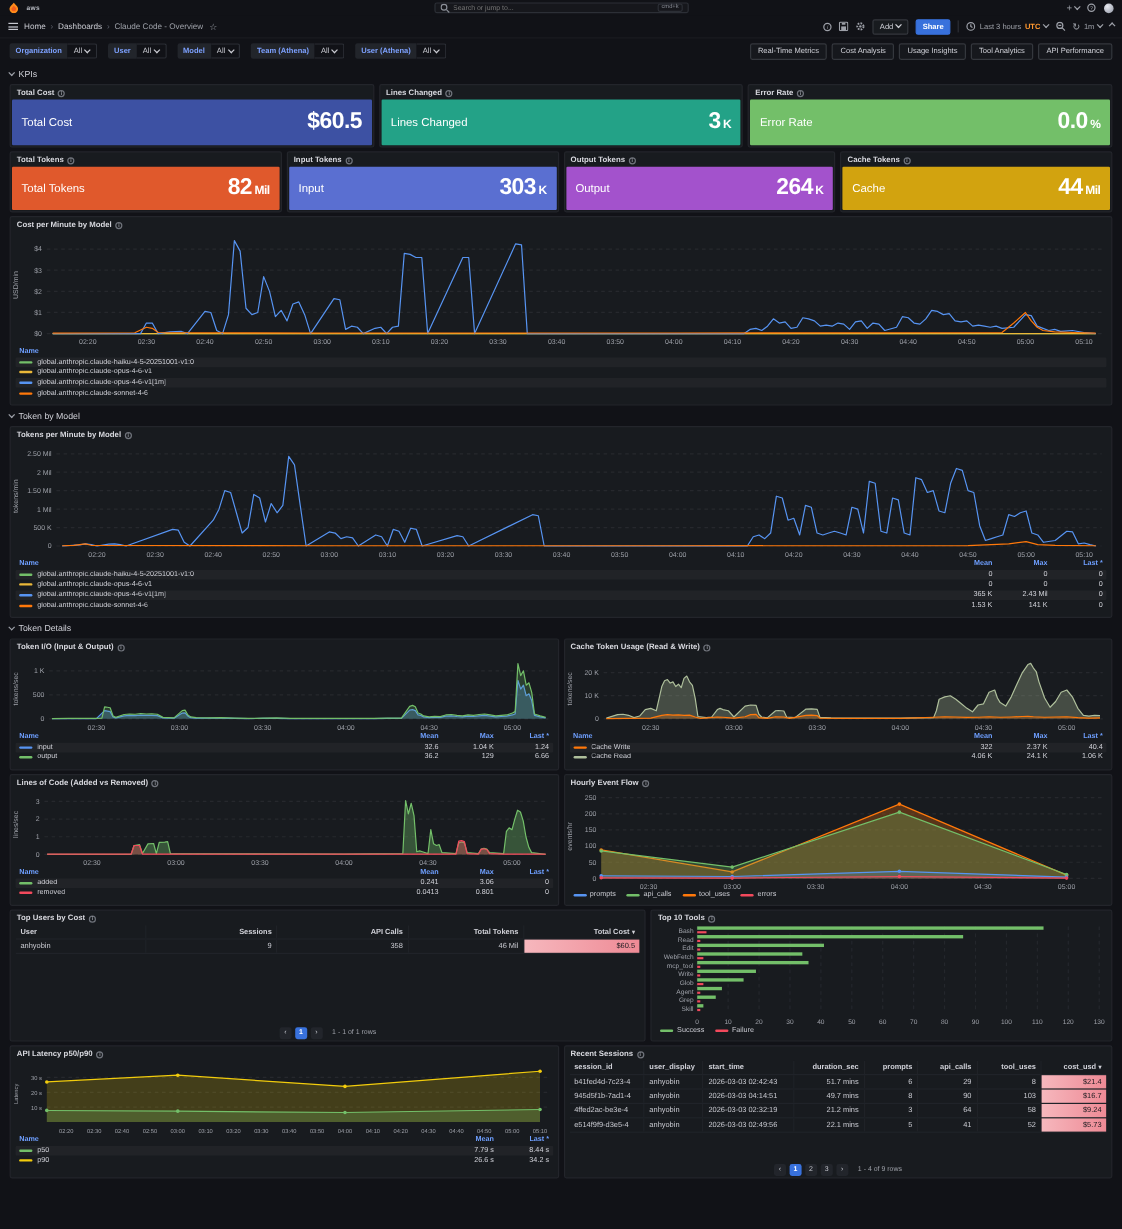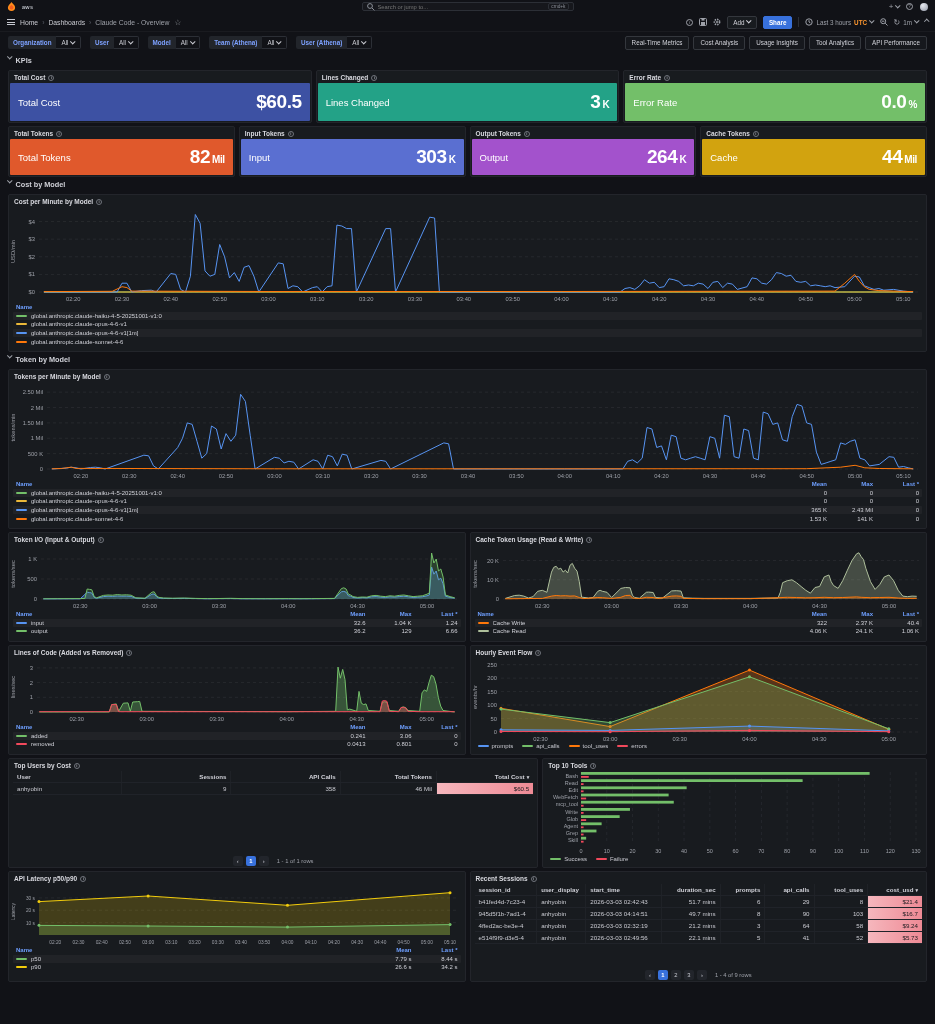--- a/index.html
+++ b/index.html
@@ -33,21 +33,21 @@
   .ic{width:8px;height:8px;display:inline-block}
   
   .filterbar{height:21px;display:flex;align-items:center;padding:0 8px;gap:9px}
   .chip{display:flex;align-items:stretch}
   .chip-label{background:#22252b;color:#7da1ff;padding:2px 5px;border-radius:2px 0 0 2px;font-size:6.3px;font-weight:bold;display:flex;align-items:center}
   .chip-value{border:1px solid #2c2f36;border-left:none;border-radius:0 2px 2px 0;color:#c9cad1;padding:2px 5px;display:flex;align-items:center;gap:3px;font-size:6.3px}
   .qlinks{margin-left:auto;display:flex;gap:4px}
   .qlink{border:1px solid #34373d;border-radius:2px;background:#16181d;color:#d0d1d8;padding:2.5px 6px;font-size:6.3px;white-space:nowrap}
   
   .content{padding:0 8px}
-  .section{display:flex;gap:4px;height:11px;margin-top:3px;font-size:7.3px;font-weight:bold;color:#d0d1d8}
+  .section{display:flex;align-items:center;gap:4px;height:11px;margin-top:3px;font-size:7.3px;font-weight:normal;color:#d0d1d8}
   .section .chv{color:#9da0a8}
   .grid{display:flex;gap:4px;margin-top:3px}
   .panel{background:#181b1f;border:1px solid #23252b;border-radius:2px;display:flex;flex-direction:column;min-width:0}
   .half{flex:1}
   .ptitle{height:11px;display:flex;align-items:center;gap:3px;padding:2px 5px 0;font-size:6.5px;font-weight:bold;color:#d8d9df;flex:none;white-space:nowrap}
   .iicon{width:6px;height:6px;border:1px solid #70747c;border-radius:50%;color:#9da0a8;font-size:4.2px;display:inline-flex;align-items:center;justify-content:center;font-style:normal;flex:none}
   
   .kpi{overflow:hidden}
   .kpi-body{flex:1;margin:1px;display:flex;align-items:center;justify-content:space-between;padding:0 8px;color:#fff;border-radius:1px}
   .kpi-label{font-size:9.5px}
@@ -312,24 +312,20 @@
         <div class="kpi-body" style="background: rgb(210, 163, 15);">
           <span class="kpi-label">Cache</span>
           <span class="kpi-value">
             <span>44</span>
             <span class="kpi-unit">Mil</span>
           </span>
         </div>
       </div>
     </div>
 
-  <div class="section">
-      <i class="chv"></i>
-      <span>Cost by Model</span>
-    </div>
   <div class="grid" style="height:158px">
     <div class="panel" style="flex:1">
       <div class="ptitle">
           <span>Cost per Minute by Model</span>
           <span class="iicon">i</span>
         </div>
       <div class="chart chart-cost">
           <svg width="917" height="97">
             <line x1="30" x2="909" y1="86" y2="86" stroke="rgba(204,204,220,0.08)" stroke-dasharray="3,3"></line>
             <text x="26" y="88" text-anchor="end" fill="#9da0a8" font-size="5.8" font-family="Liberation Sans, sans-serif">$0</text>
@@ -484,20 +480,24 @@
             <span class="lg-cols">
               <span class="lg-col">1.53 K</span>
               <span class="lg-col">141 K</span>
               <span class="lg-col">0</span>
             </span>
           </div>
         </div>
     </div>
   </div>
 
+  <div class="section">
+      <i class="chv"></i>
+      <span>Token Details</span>
+    </div>
   <div class="grid" style="height:110px">
     <div class="panel half">
       <div class="ptitle">
           <span>Token I/O (Input &amp; Output)</span>
           <span class="iicon">i</span>
         </div>
       <div class="chart chart-md">
           <svg width="456" height="66">
             <line x1="32" x2="448" y1="55" y2="55" stroke="rgba(204,204,220,0.08)" stroke-dasharray="3,3"></line>
             <text x="28" y="57" text-anchor="end" fill="#9da0a8" font-size="5.8" font-family="Liberation Sans, sans-serif">0</text>

